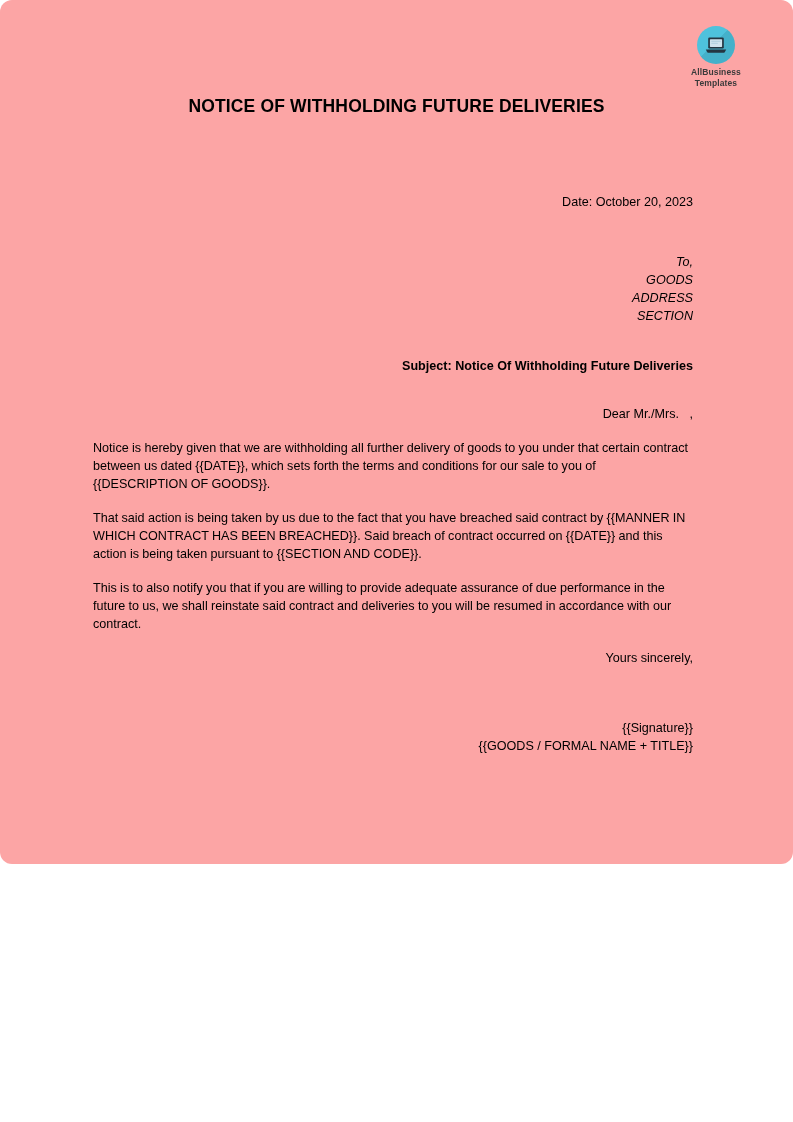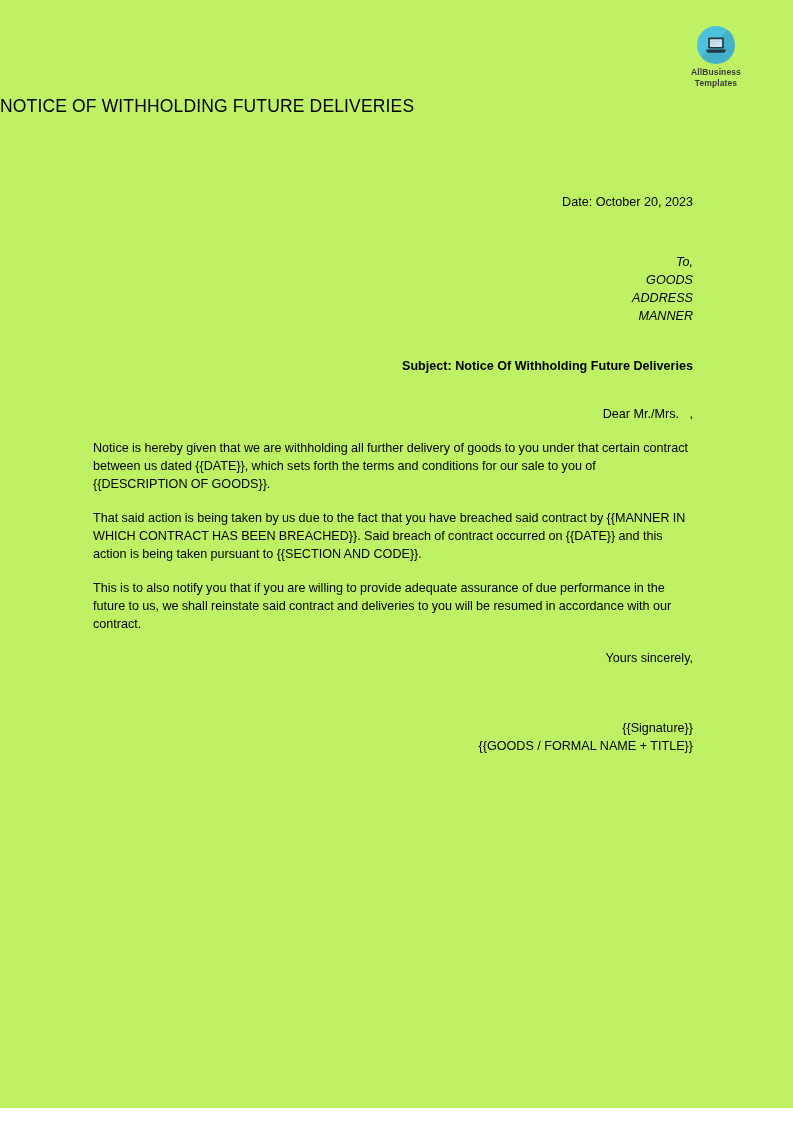--- a/index.html
+++ b/index.html
@@ -8,24 +8,25 @@
     background: #ffffff;
   }
   body {
     font-family: "Liberation Sans", sans-serif;
     color: #000000;
     -webkit-font-smoothing: antialiased;
   }
   .page {
     position: relative;
     width: 793px;
-    height: 1108px;
-    background: #bef264;
+    height: 864px;
+    background: #fca5a5;
     overflow: hidden;
     margin: 0 auto;
+    border-radius: 12px;
   }
 
   
   .logo-block {
     position: absolute;
     top: 26px;
     left: 678px;
     width: 76px;
     text-align: center;
   }
@@ -63,22 +64,23 @@
     color: #3a3a3a;
     letter-spacing: 0.1px;
   }
 
   
   .doc-title {
     position: absolute;
     top: 96px;
     left: 0;
     width: 793px;
+    text-align: center;
     font-size: 17.5px;
-    font-weight: normal;
+    font-weight: bold;
     letter-spacing: 0.15px;
     color: #000000;
   }
 
   
   .letter {
     position: absolute;
     left: 93px;
     top: 193px;
     width: 600px;
@@ -129,21 +131,21 @@
   <div class="letter">
 
     <div class="block">Date: October 20, 2023</div>
 
     <div class="gap-date"></div>
 
     <div class="block">
       <span class="addr-line">To,</span>
       <span class="addr-line">GOODS</span>
       <span class="addr-line">ADDRESS</span>
-      <span class="addr-line">MANNER</span>
+      <span class="addr-line">SECTION</span>
     </div>
 
     <div class="gap-address"></div>
 
     <div class="block subject-line">Subject: Notice Of Withholding Future Deliveries</div>
 
     <div class="gap-subject"></div>
 
     <div class="block nowrap-sp">Dear Mr./Mrs.   ,</div>
 

